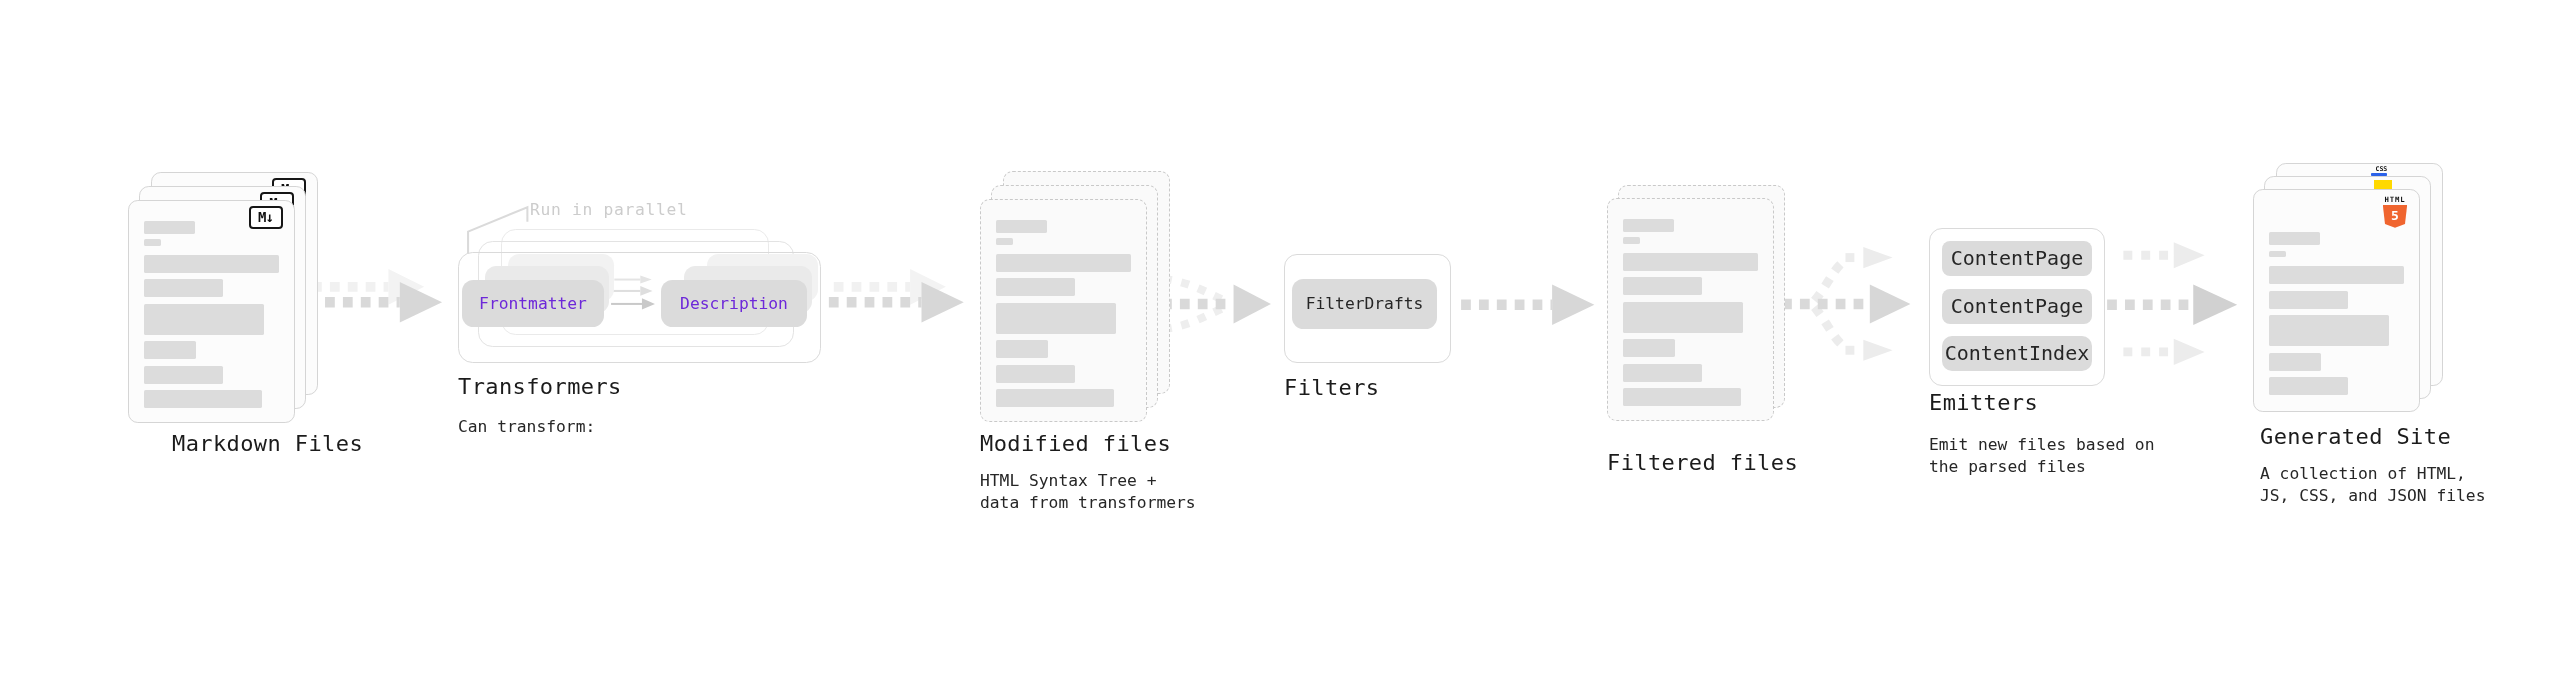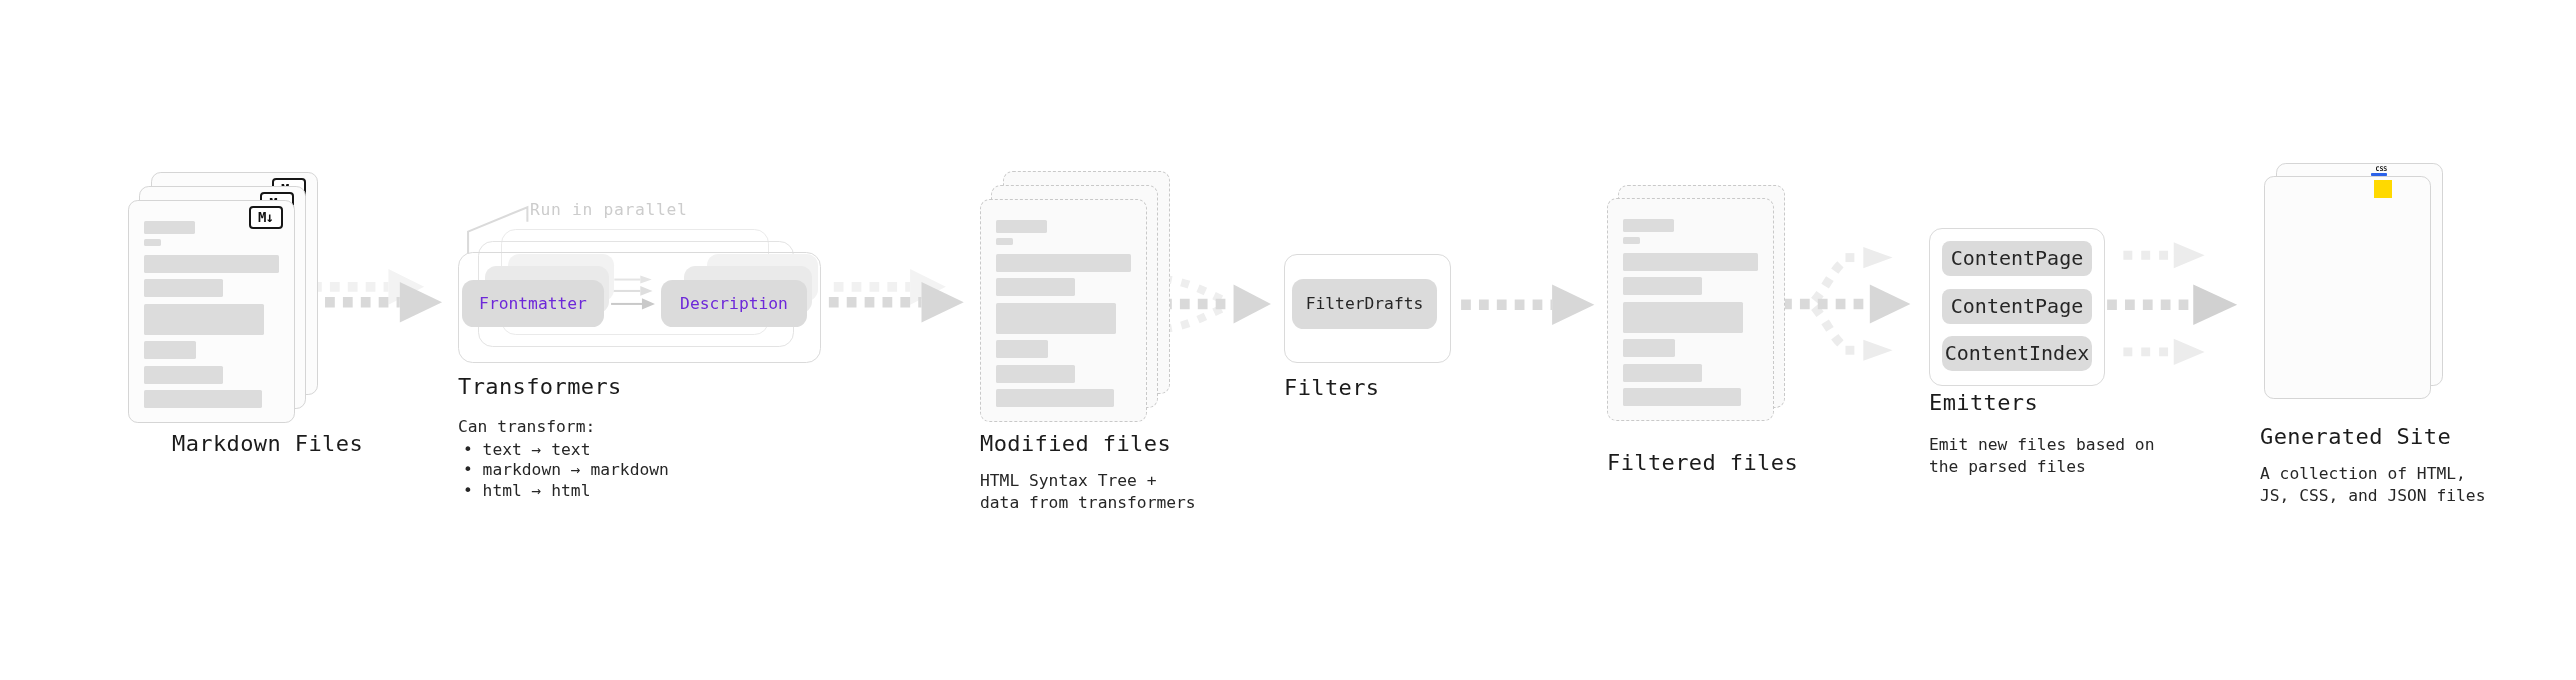--- a/index.html
+++ b/index.html
@@ -176,25 +176,20 @@
   <div class="pill ghost1" style="left:485px;top:266px;width:124px;"></div>
   <div class="pill" style="left:462px;top:280px;width:142px;">Frontmatter</div>
 
   <div class="pill ghost2" style="left:707px;top:254px;width:111px;"></div>
   <div class="pill ghost1" style="left:684px;top:266px;width:128px;"></div>
   <div class="pill" style="left:661px;top:280px;width:146px;">Description</div>
 
   <div class="annotation" style="left:530px;top:200px;">Run in parallel</div>
   <div class="label" style="left:458px;top:374px;">Transformers</div>
   <div class="body-text" style="left:458px;top:416px;">Can transform:</div>
-  <div class="bullets" style="left:463px;top:440px;">
-    <div>• text → text</div>
-    <div>• markdown → markdown</div>
-    <div>• html → html</div>
-  </div>
 
   <div class="doc-stack" style="left:980px;top:171px;width:189px;height:251px;">
     <div class="doc dashed" style="left:23px;top:0;"></div>
     <div class="doc dashed" style="left:11.4px;top:14px;"></div>
     <div class="doc dashed" style="left:0;top:28px;">
       <div class="doc-body bars">
           <div class="bar" style="width: 51px; height: 13px; margin-bottom: 5.7px;"></div>
           <div class="bar" style="width: 17px; height: 6.5px; margin-bottom: 9px;"></div>
           <div class="bar" style="width: 135px; height: 18px; margin-bottom: 6.5px;"></div>
           <div class="bar" style="width: 79px; height: 18px; margin-bottom: 6.5px;"></div>
@@ -241,19 +236,34 @@
   <div class="doc-stack" style="left:2253px;top:163px;width:189px;height:251px;">
     <div class="doc" style="left:23px;top:0;">
       <div class="css-badge">
         <span class="css-word">CSS</span>
         <div class="css-bar"></div>
       </div>
     </div>
     <div class="doc" style="left:11.4px;top:13px;">
       <div class="js-badge"></div>
     </div>
+    <div class="doc" style="left:0;top:26px;">
+      <div class="html-badge">
+        <div class="html-word">HTML</div>
+        <div class="html-shield"><span>5</span></div>
+      </div>
+      <div class="doc-body bars" style="top:42px;">
+          <div class="bar" style="width: 51px; height: 13px; margin-bottom: 5.7px;"></div>
+          <div class="bar" style="width: 17px; height: 6.5px; margin-bottom: 9px;"></div>
+          <div class="bar" style="width: 135px; height: 18px; margin-bottom: 6.5px;"></div>
+          <div class="bar" style="width: 79px; height: 18px; margin-bottom: 6.5px;"></div>
+          <div class="bar" style="width: 120px; height: 31px; margin-bottom: 6.5px;"></div>
+          <div class="bar" style="width: 52px; height: 18px; margin-bottom: 6.5px;"></div>
+          <div class="bar" style="width: 79px; height: 18px; margin-bottom: 6.5px;"></div>
+        </div>
+    </div>
   </div>
   <div class="label" style="left:2260px;top:424px;">Generated Site</div>
   <div class="body-text" style="left:2260px;top:463px;">A collection of HTML,
 JS, CSS, and JSON files</div>
 
 </div>
 
 
 </body></html>

